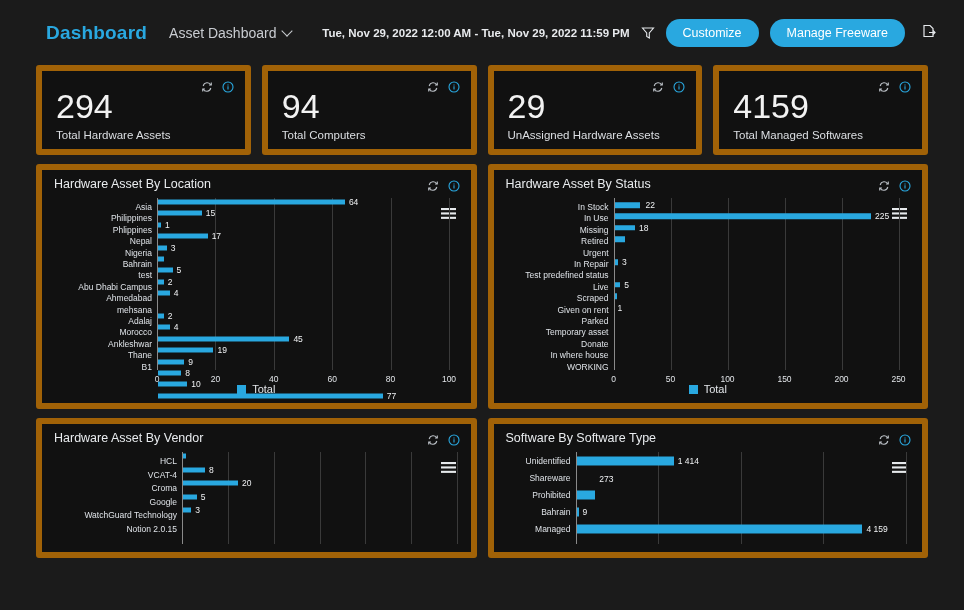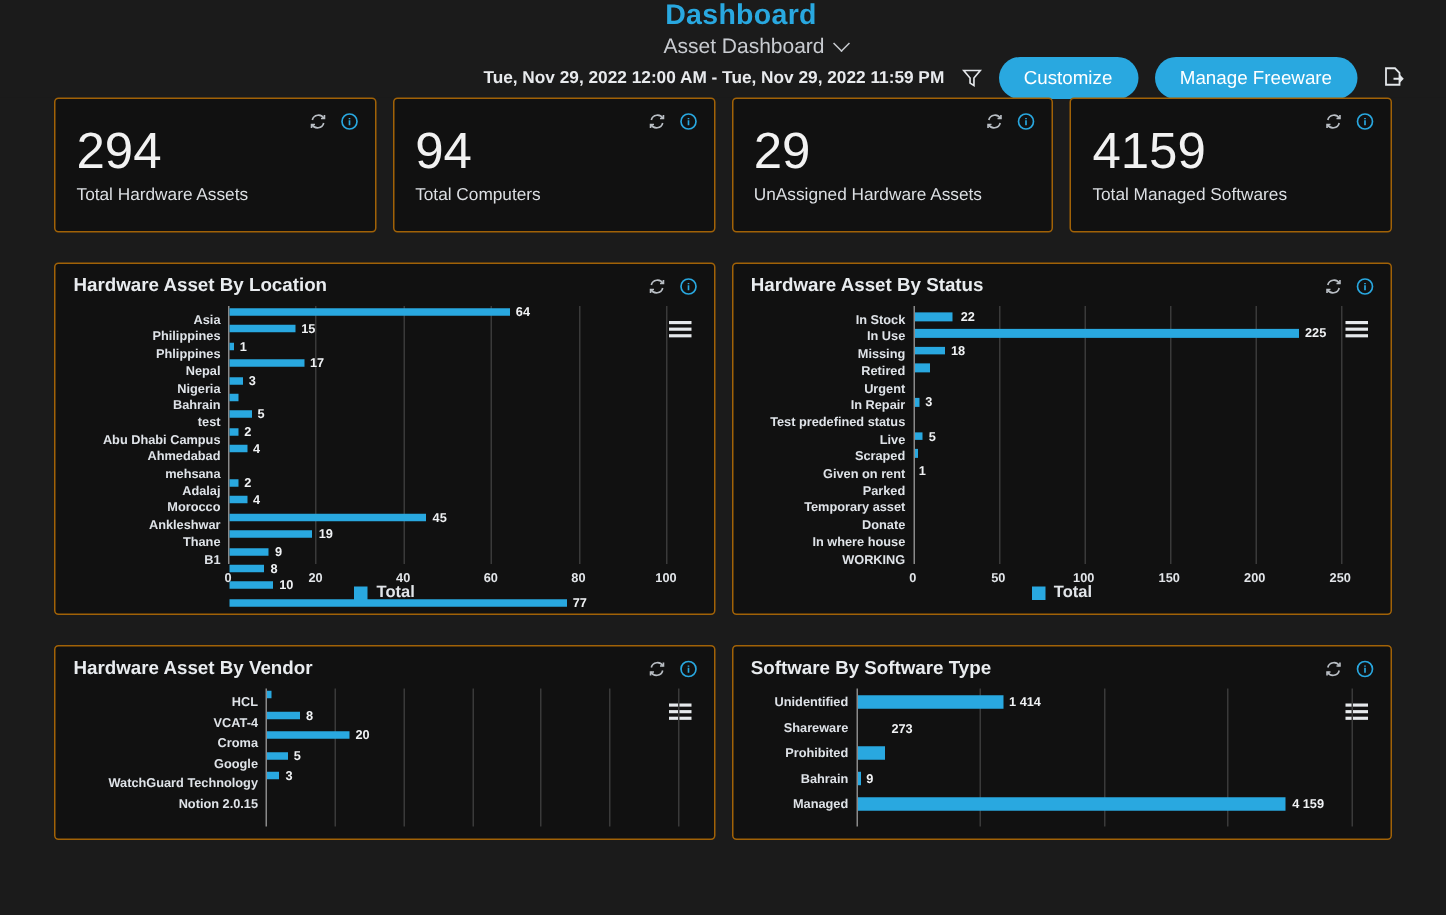--- a/index.html
+++ b/index.html
@@ -10,21 +10,20 @@
     overflow: hidden;
   }
   body { position: relative; }
 
   
   .header {
     height: 65px; width: 964px;
     background: #1b1b1b;
     display: flex; align-items: center;
     padding: 0 22px 0 46px;
-    flex-direction: column;
   }
   .brand {
     font-size: 19px; font-weight: bold; color: #29a8e0;
     letter-spacing: .2px;
   }
   .dash-select {
     margin-left: 22px; display: flex; align-items: center; gap: 7px;
     color: #c9ccd1; font-size: 14px; cursor: pointer;
   }
   .chev { width: 11px; height: 11px; position: relative; display:inline-block; }
@@ -51,38 +50,38 @@
   .export-btn {
     width: 26px; height: 26px; display:flex; align-items:center; justify-content:center;
     cursor: pointer;
   }
 
   
   .board { padding: 0 36px; }
   .kpi-row { display: flex; gap: 11px; }
   .card {
     background: #111111;
-    border: 1px solid #a16207;
+    border: 6px solid #a16207;
     border-radius: 3px;
     position: relative;
   }
   .kpi {
     flex: 1; height: 90px; padding: 10px 14px 0 14px;
   }
   .kpi-icons {
     position: absolute; right: 11px; top: 8px;
     display: flex; gap: 9px; align-items: center;
   }
   .kpi-num {
     font-size: 34px; color: #f2f2f2; font-weight: normal;
     line-height: 38px; margin-top: 6px;
   }
   .kpi-label { font-size: 11.5px; color: #dcdfe3; margin-top: 4px; }
 
-  .panel-row { display: flex; gap: 11px; margin-top: 20px; font-weight: bold; }
+  .panel-row { display: flex; gap: 11px; margin-top: 9px; }
   .panel { flex: 1; }
   .panel-head {
     height: 28px; display: flex; align-items: center;
     padding: 0 12px; position: relative;
   }
   .panel-title { font-size: 12.5px; color: #e9ecef; }
   .panel-icons {
     position: absolute; right: 11px; top: 8px;
     display: flex; gap: 9px; align-items: center;
   }

